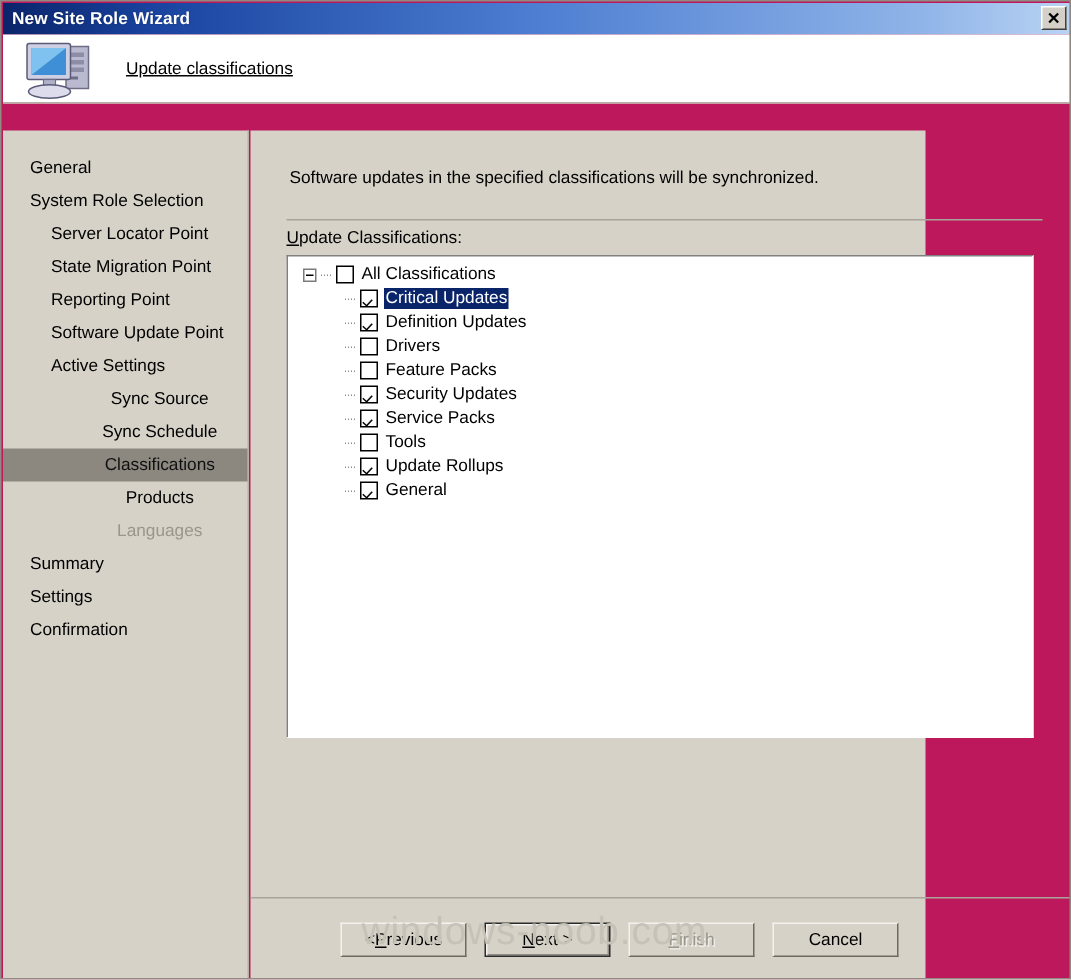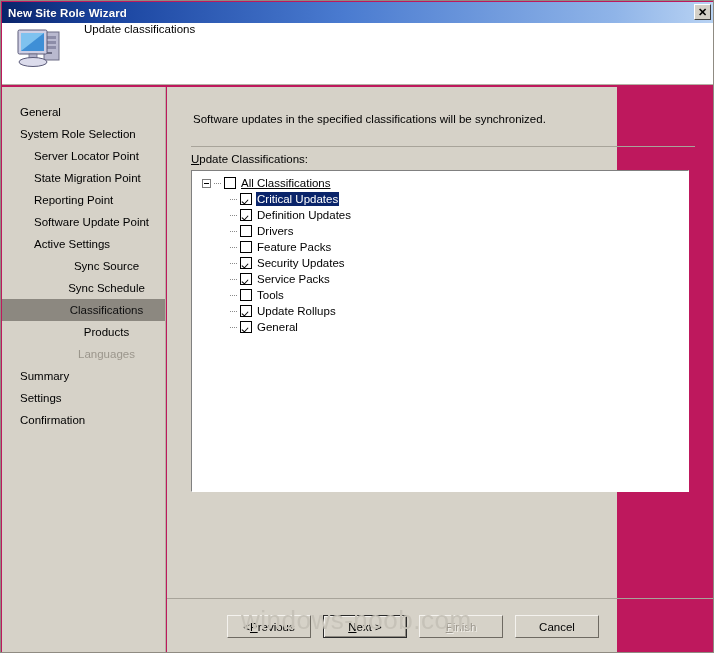--- a/index.html
+++ b/index.html
@@ -60,26 +60,27 @@
     color: #000000;
     cursor: default;
     box-sizing: border-box;
   }
 
   
   #header {
     position: absolute;
     left: 1px; top: 22px;
     width: 712px;
-    height: 62px;
+    height: 46px;
     background: #ffffff;
     display: flex;
-    align-items: flex-start;
+    align-items: center;
     border-bottom: 1px solid #b5b0a4;
     box-sizing: border-box;
+    text-decoration: underline;
   }
   #header-icon {
     margin-left: 12px;
     width: 52px;
     height: 48px;
     flex: 0 0 auto;
   }
   #header-title {
     margin-left: 18px;
     font-size: 11.5px;
@@ -160,21 +161,21 @@
     padding-top: 4px;
   }
 
   .tree-row {
     display: flex;
     align-items: center;
     height: 16px;
     margin-bottom: 0px;
     white-space: nowrap;
   }
-  .tree-row.root { padding-left: 10px; text-decoration: underline; }
+  .tree-row.root { padding-left: 10px; }
   .tree-row.child { padding-left: 38px; }
 
   .expander {
     width: 9px;
     height: 9px;
     border: 1px solid #7a7a7a;
     background: #ffffff;
     position: relative;
     flex: 0 0 auto;
     margin-right: 3px;

